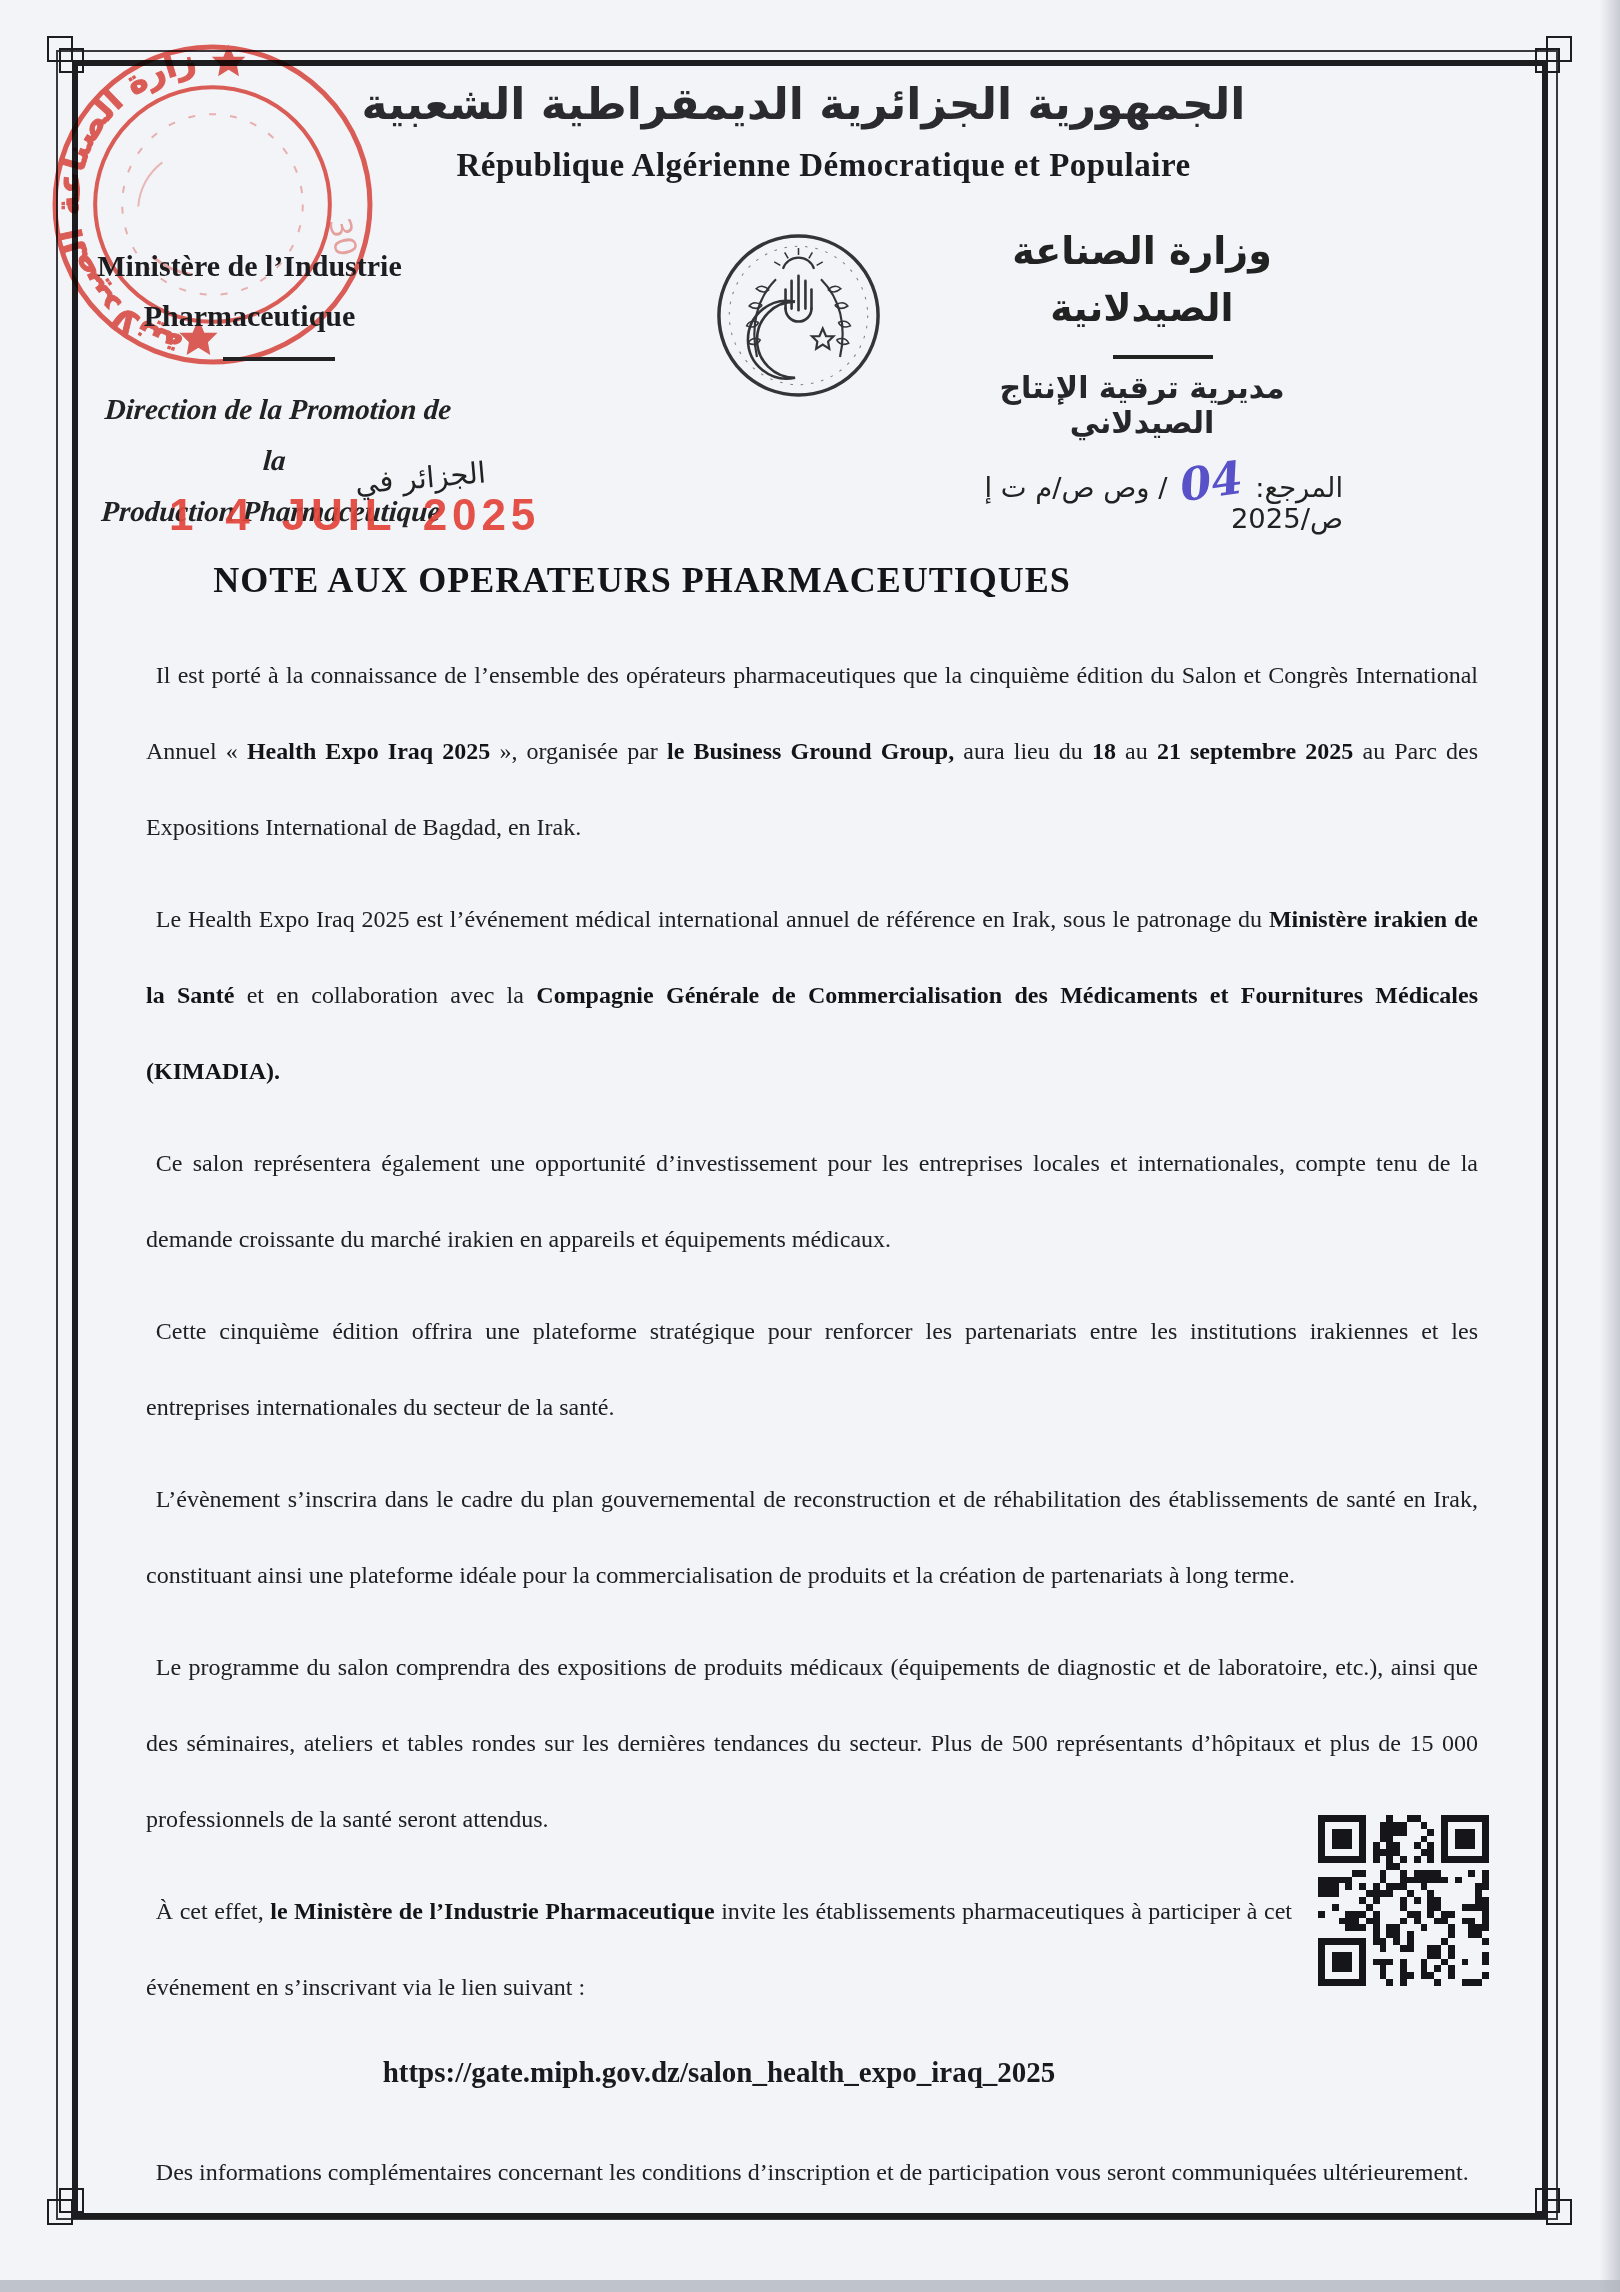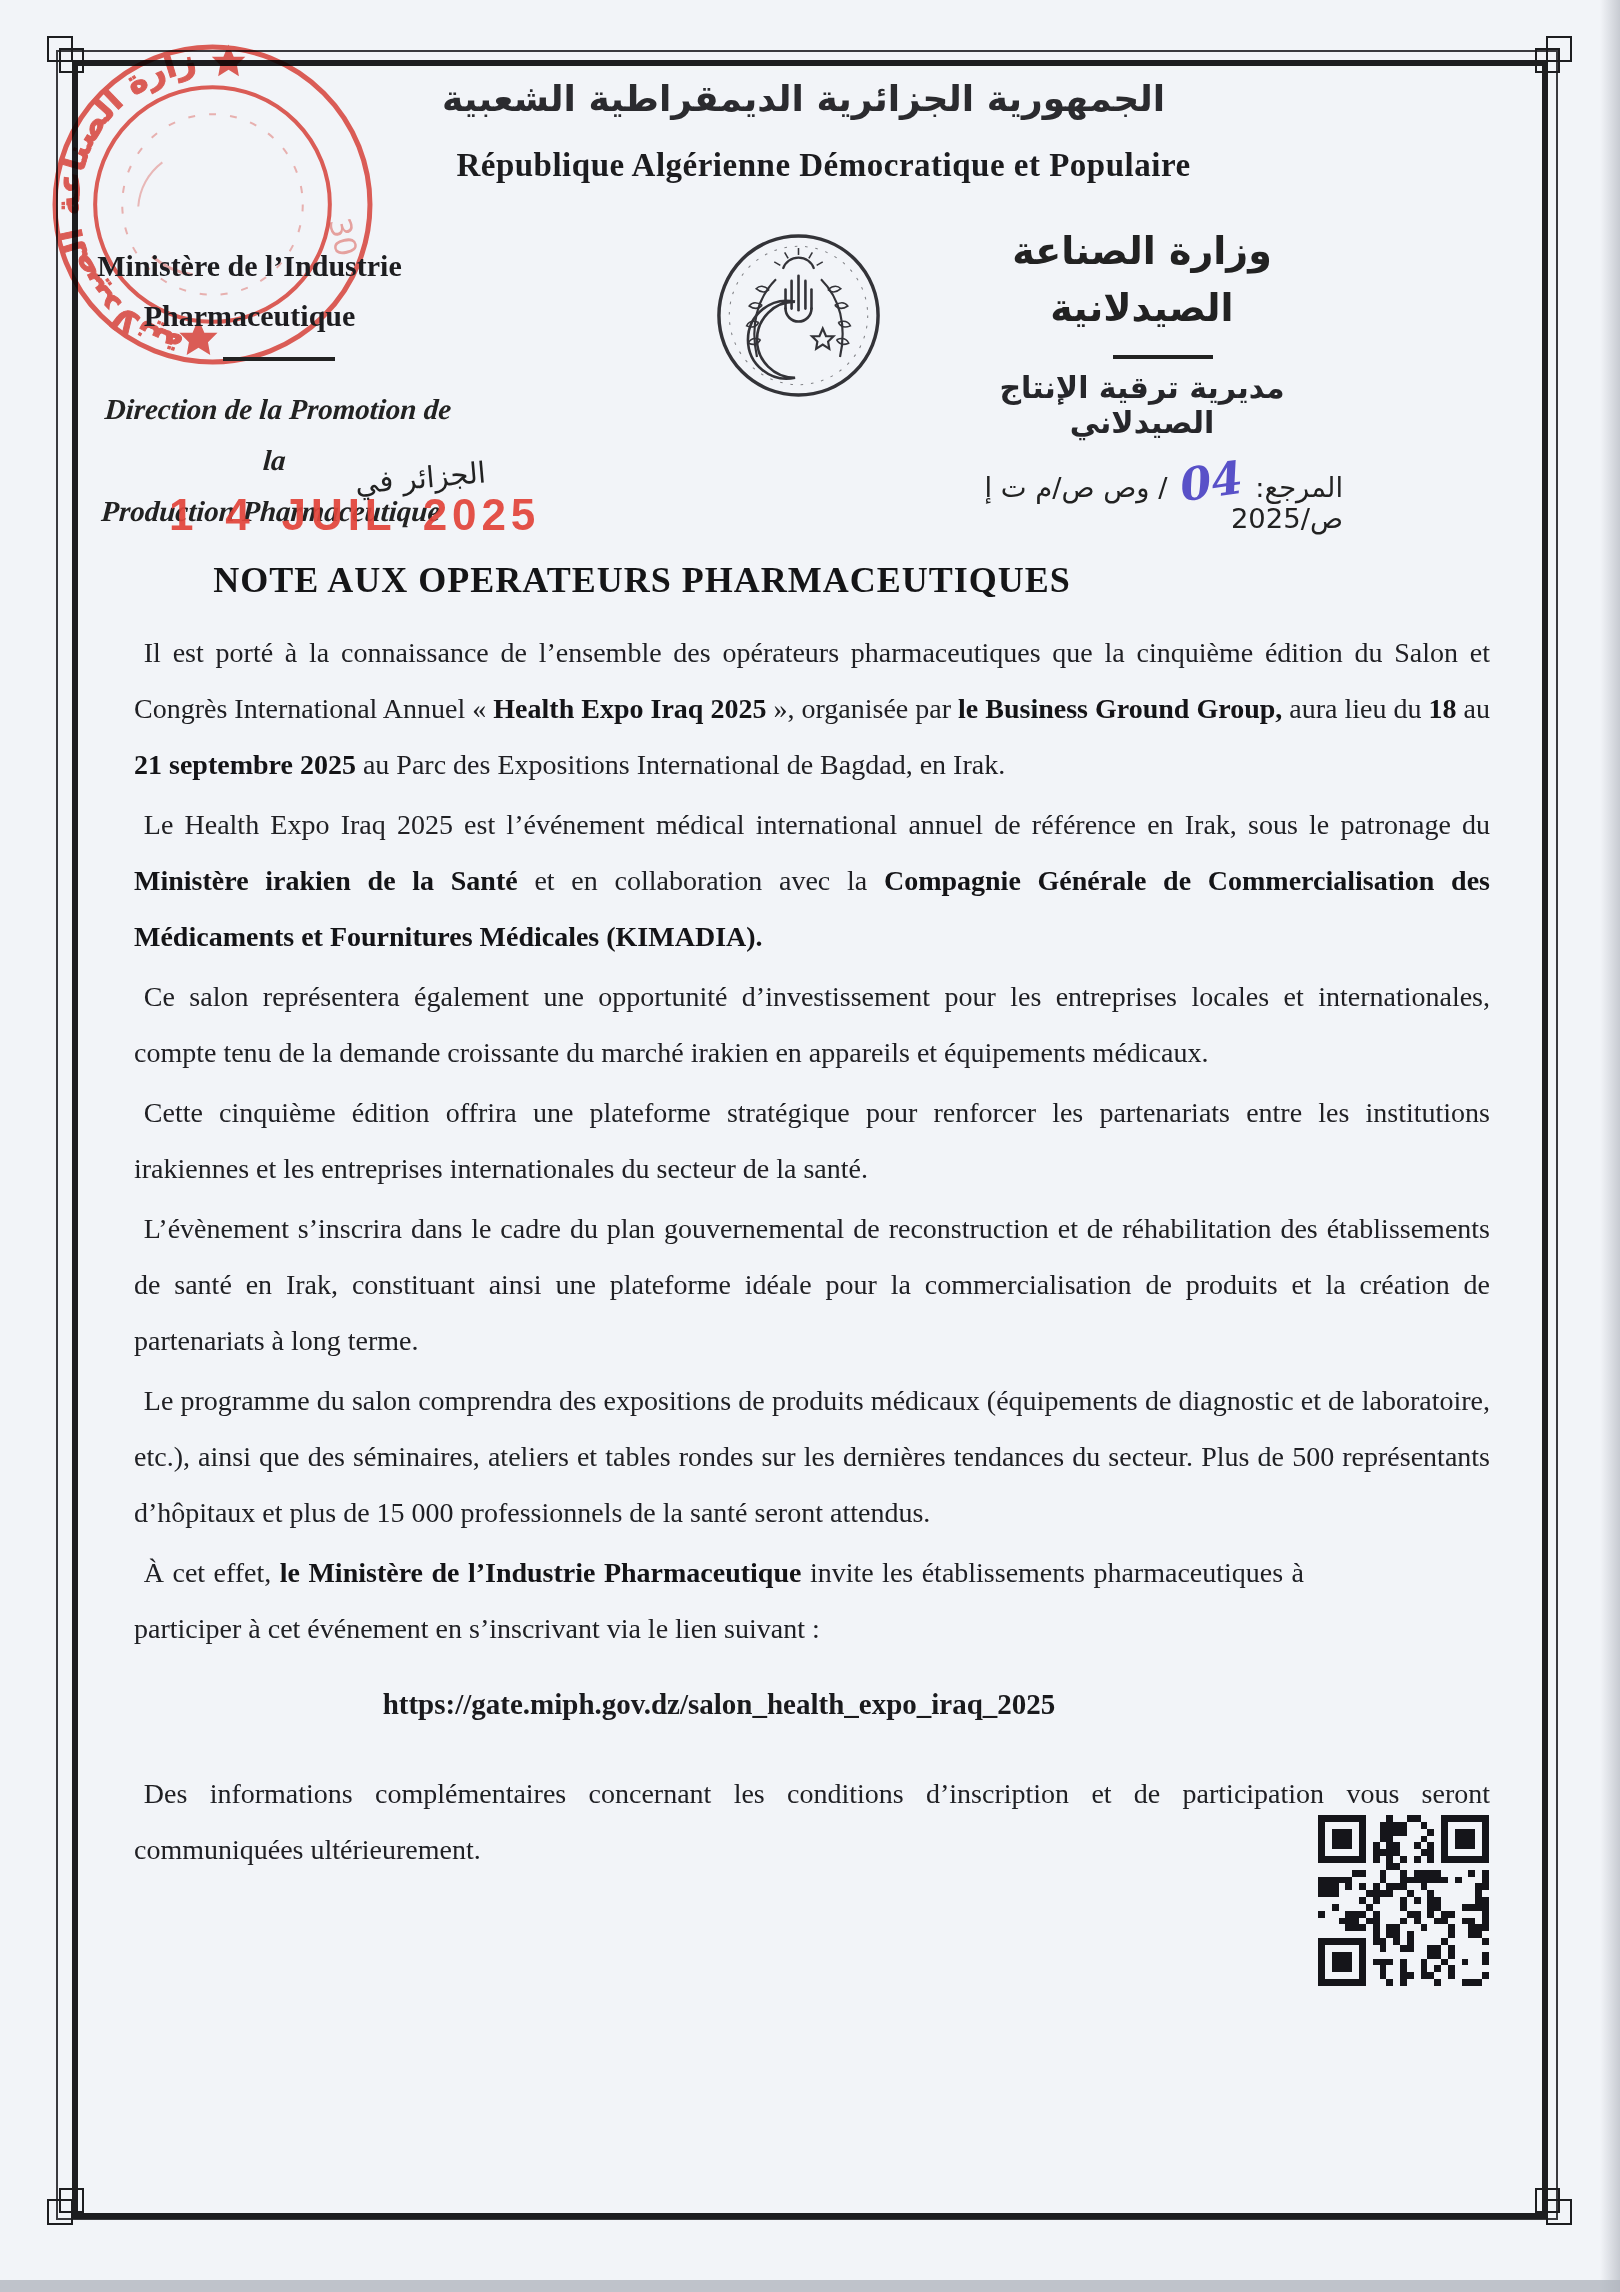--- a/index.html
+++ b/index.html
@@ -24,21 +24,21 @@
   .c-tr{left:1527px;top:36px;transform:scaleX(-1);}
   .c-bl{left:47px;top:2180px;transform:scaleY(-1);}
   .c-br{left:1527px;top:2180px;transform:scale(-1,-1);}
   
   .stamp{position:absolute;left:42px;top:32px;width:341px;height:345px;opacity:.85;mix-blend-mode:multiply;}
   .stamp *{stroke:var(--red);}
   .stamp text{fill:var(--red);stroke:none;font-family:"DejaVu Sans",sans-serif;}
   .stamp .star{fill:var(--red);stroke:none;}
   
   .republic-ar{position:absolute;left:0;top:78px;width:1607px;text-align:center;
-    font-family:"DejaVu Sans",sans-serif;font-size:36px;font-weight:bold;color:#2b2b2f;}
+    font-family:"DejaVu Sans",sans-serif;font-size:44px;font-weight:bold;color:#2b2b2f;}
   .republic-fr{position:absolute;left:0;top:147px;width:1607px;text-align:center;
     font-size:33px;font-weight:bold;letter-spacing:0.5px;color:#1c1c1f;margin-left:20px;}
   .ministry-fr{position:absolute;left:88px;top:241px;width:323px;text-align:center;
     font-size:30px;font-weight:bold;line-height:50px;color:#1d1d20;}
   .rule-left{position:absolute;left:223px;top:357px;width:112px;height:3.9px;background:#222;}
   .direction-fr{position:absolute;left:98px;top:384px;width:353px;text-align:center;
     font-style:italic;font-weight:bold;font-size:29px;line-height:51px;transform:skewX(-4deg);color:#222;}
   .ministry-ar{position:absolute;left:990px;top:223px;width:304px;text-align:center;
     font-family:"DejaVu Sans",sans-serif;font-size:38px;font-weight:bold;line-height:57px;color:#222;}
   .rule-right{position:absolute;left:1113px;top:355px;width:100px;height:3.9px;background:#222;}
@@ -53,21 +53,21 @@
     font-family:"DejaVu Sans",sans-serif;font-size:27.4px;color:#222;}
   .hand-number{display:inline-block;font-family:"DejaVu Serif",serif;font-style:italic;
     font-size:45px;font-weight:bold;color:var(--blue);transform:rotate(-8deg);margin:0 3.9px;line-height:0;}
   
   .emblem{position:absolute;left:712px;top:229px;width:173px;height:173px;}
   .emblem *{stroke:#333338;fill:none;}
   
   .doc-title{position:absolute;left:0;top:559px;width:1284px;text-align:center;
     font-size:36px;font-weight:bold;letter-spacing:1px;color:#151517;}
   .body-block{position:absolute;left:130px;top:621px;width:1364px;}
-  .body-block p{margin:4px;font-size:28px;line-height:56px;text-align:justify;text-indent:9.8px;color:#202024;}
+  .body-block p{margin:16px;font-size:24px;line-height:76px;text-align:justify;text-indent:9.8px;color:#202024;}
   .body-block p.has-qr{padding-right:186px;}
   .body-block .b{font-weight:bold;color:#141417;}
   .url-line{margin:31px 186px 45px 0;text-align:center;font-size:29px;font-weight:bold;color:#1a1a1d;}
   
   .qr{position:absolute;left:1318px;top:1815px;width:171px;height:171px;}
 </style>
 </head>
 <body>
 
 <div class="page">

